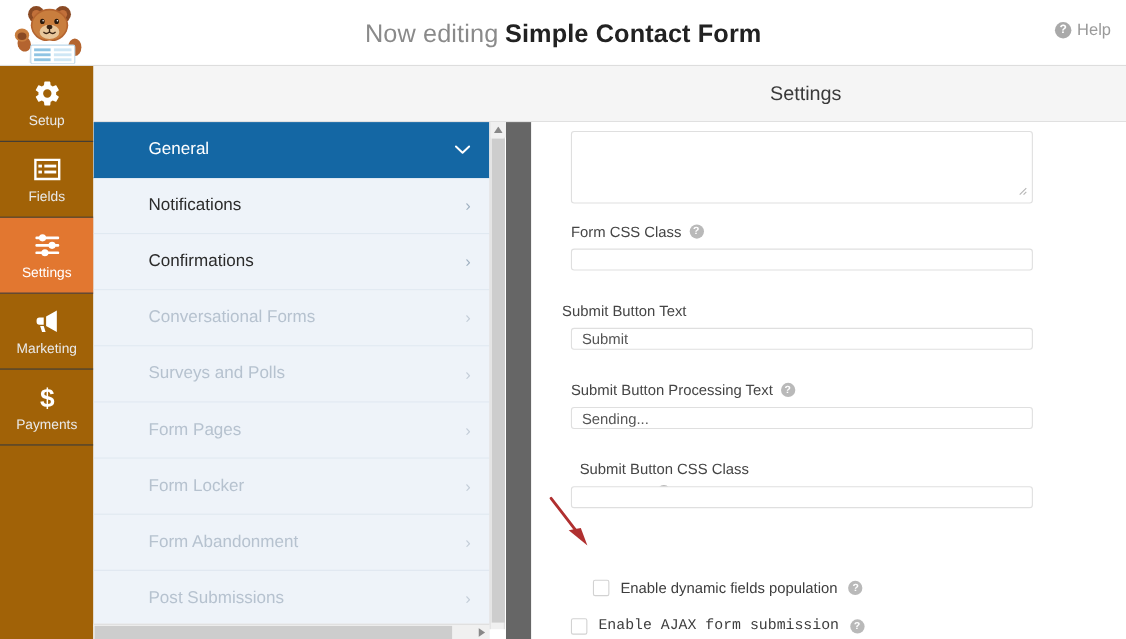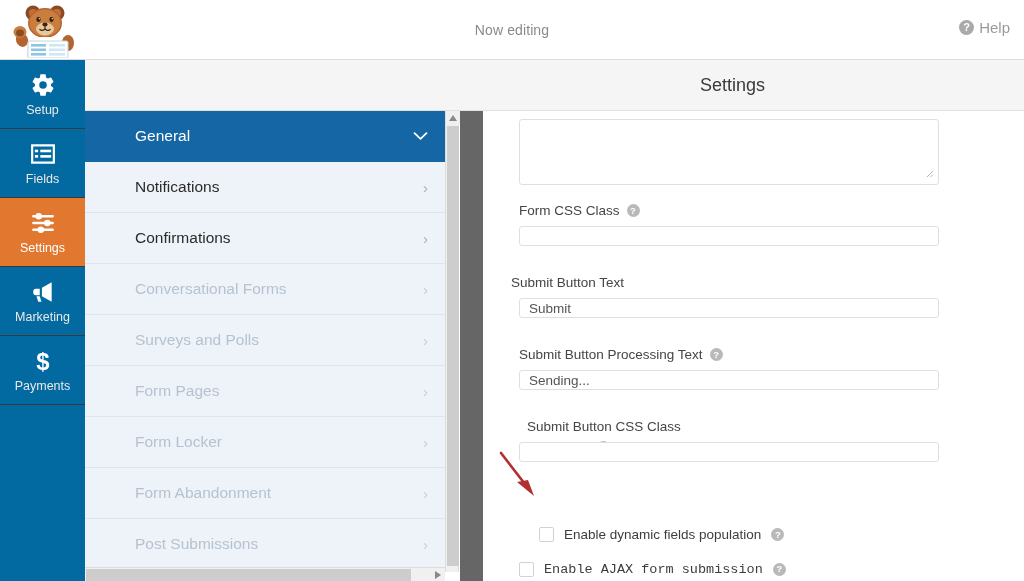--- a/index.html
+++ b/index.html
@@ -20,39 +20,39 @@
     background: #ffffff; border-bottom: 1px solid #ddd;
     display: flex; align-items: center;
   }
   .brand-logo {
     position: absolute; left: 8px; top: 2px;
     width: 68px; height: 56px;
   }
   .topbar-title {
     position: absolute; left: 0; top: 0; width: 1024px; height: 60px;
     display: flex; align-items: center; justify-content: center;
-    font-size: 14px; color: #8a8a8a; letter-spacing: .1px;
+    font-size: 23px; color: #8a8a8a; letter-spacing: .1px;
     pointer-events: none;
   }
   .topbar-title .strong { color: #222; font-weight: bold; margin-left: 6px; }
   .help-link {
     position: absolute; right: 14px; top: 19px;
     display: flex; align-items: center; gap: 5px;
     color: #9a9a9a; font-size: 15px; cursor: pointer;
   }
   .help-icon {
     width: 15px; height: 15px; border-radius: 50%;
     background: #a9a9a9; color: #fff; font-size: 11px; font-weight: bold;
     display: flex; align-items: center; justify-content: center; line-height: 1;
   }
 
   
   .rail {
     position: absolute; left: 0; top: 60px; width: 85px; height: 521px;
-    background: #0369a1;
+    background: #a16207;
   }
   .rail-item {
     width: 85px; height: 69px;
     display: flex; flex-direction: column; align-items: center; justify-content: center;
     gap: 5px; cursor: pointer;
     border-bottom: 1px solid #3a3a3a;
   }
   .rail-item .rail-label { font-size: 12.5px; color: #e9e9e9; }
   .rail-item.active { background: #e27730; }
   .rail-item.active .rail-label { color: #ffffff; }
@@ -232,20 +232,21 @@
         <rect x="41" y="42" width="16" height="2.6" fill="#cfe7f5"></rect>
         <rect x="23" y="46.5" width="15" height="2.6" fill="#8fc4e3"></rect>
         <rect x="41" y="46.5" width="16" height="2.6" fill="#cfe7f5"></rect>
         <rect x="23" y="51" width="15" height="2.6" fill="#8fc4e3"></rect>
         <rect x="41" y="51" width="16" height="2.6" fill="#cfe7f5"></rect>
       </svg>
     </div>
 
     <div class="topbar-title">
       <span>Now editing</span>
+      <span class="strong">Simple Contact Form</span>
     </div>
 
     <div class="help-link">
       <span class="help-icon">?</span>
       <span>Help</span>
     </div>
   </div>
 
   <div class="rail">
 

